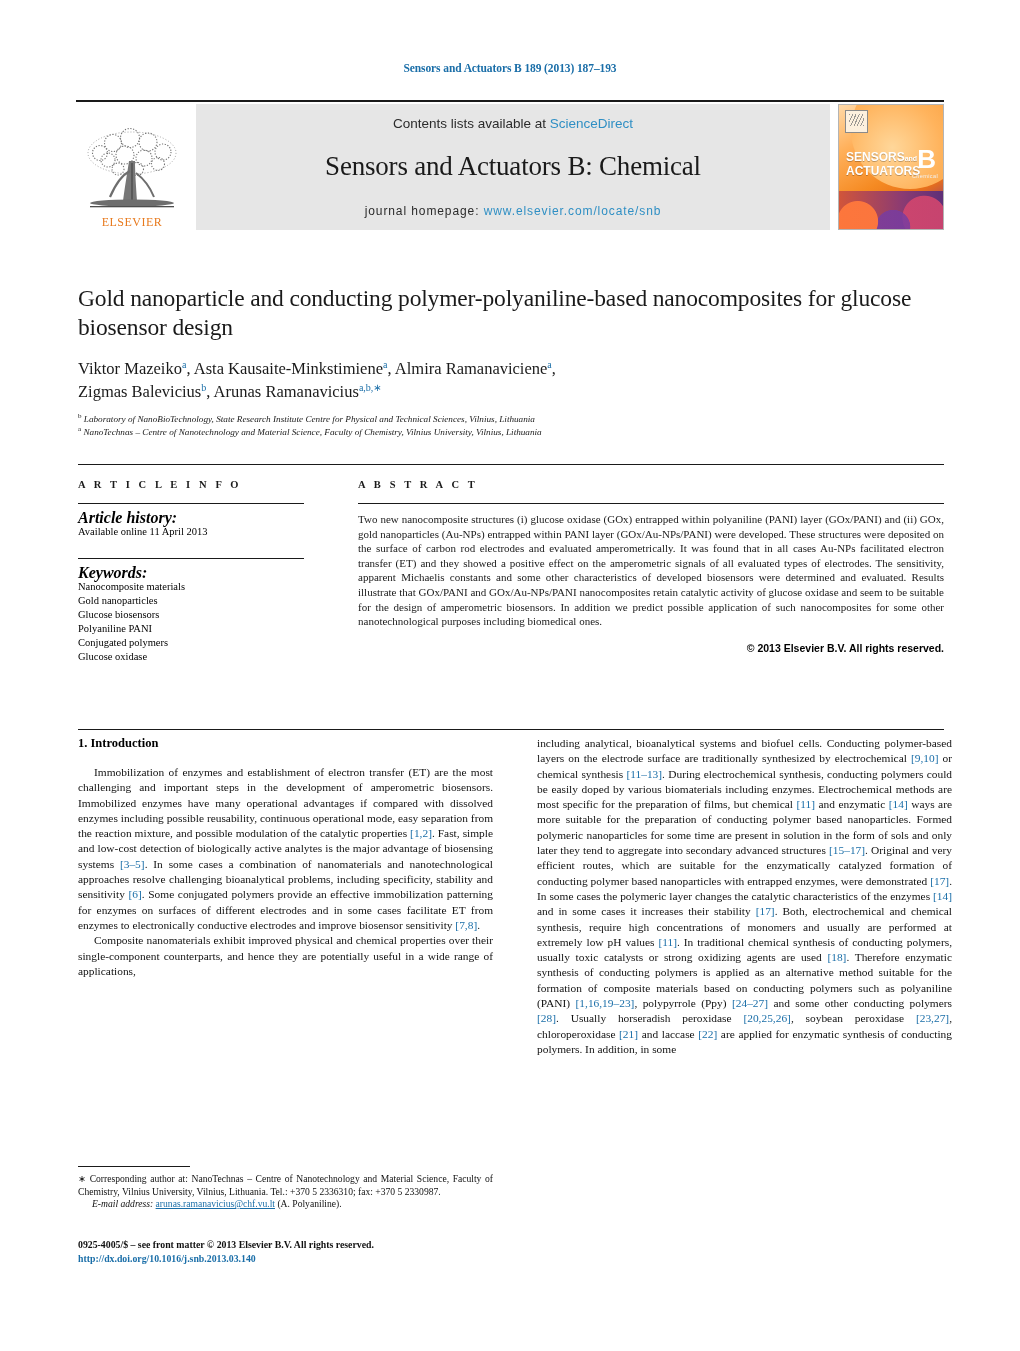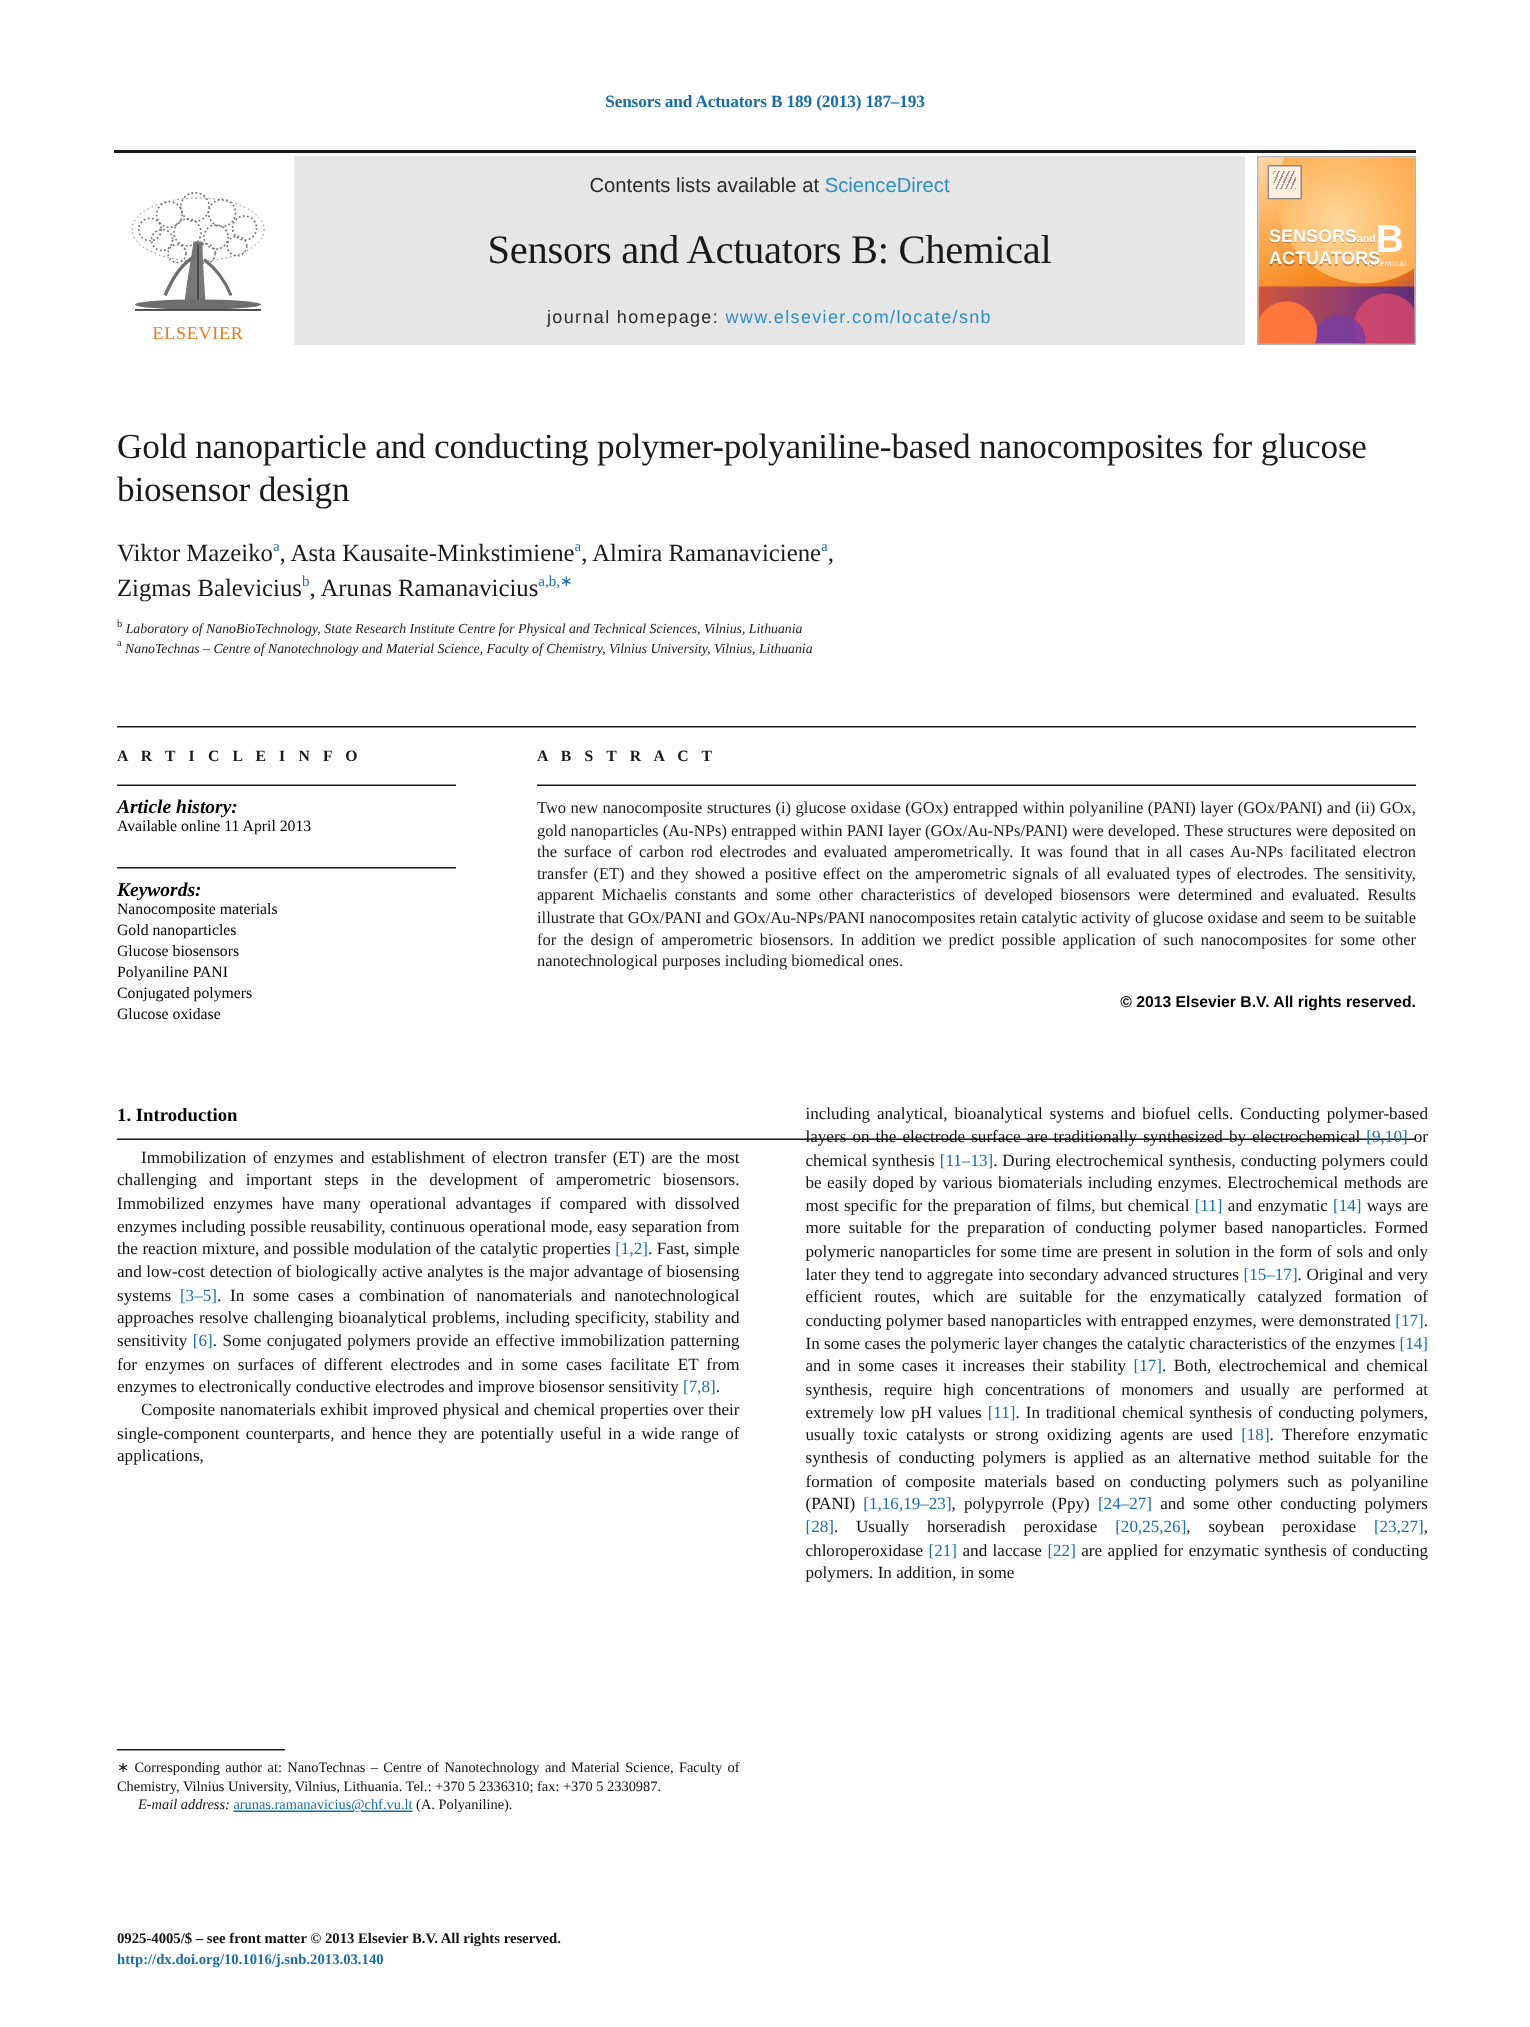--- a/index.html
+++ b/index.html
@@ -226,25 +226,25 @@
     font-size: 7px;
     vertical-align: super;
     line-height: 0;
   }
 
   
   .band {
     position: absolute;
     left: 78px;
     width: 866px;
-    top: 484px;
+    top: 464px;
     border-top: 1px solid #1a1a1a;
     border-bottom: 1px solid #1a1a1a;
     padding-top: 14px;
-    padding-bottom: 20px;
+    padding-bottom: 10px;
     min-height: 240px;
     display: flex;
   }
   .col-info {
     width: 268px;
     flex: 0 0 268px;
   }
   .col-abs {
     flex: 1 1 auto;
     padding-left: 12px;
@@ -264,21 +264,21 @@
   }
   .rule-abs {
     border-top: 1px solid #1a1a1a;
     margin: 0 0 8px 0;
     width: 100%;
   }
   .info-label {
     font-family: "Liberation Serif", serif;
     font-style: italic;
     font-weight: bold;
-    font-size: 13px;
+    font-size: 16px;
     line-height: 14px;
   }
   .info-line {
     font-family: "Liberation Serif", serif;
     font-size: 10.5px;
     line-height: 14px;
   }
   .kw-gap { height: 19px; }
   .abstract-text {
     font-family: "Liberation Serif", serif;
@@ -347,21 +347,21 @@
     text-align: justify;
     color: #111111;
   }
   .fn-text .star { }
   .fn-email-label { font-style: italic; }
   .fn-link { color: #1a6ea8; text-decoration: underline; }
 
   .imprint {
     position: absolute;
     left: 78px;
-    top: 1286px;
+    top: 1238px;
     width: 420px;
     font-family: "Liberation Serif", serif;
     font-size: 9.8px;
     line-height: 13.5px;
     font-weight: bold;
     color: #111111;
   }
   .imprint .doi {
     color: #1a6ea8;
     font-weight: bold;

